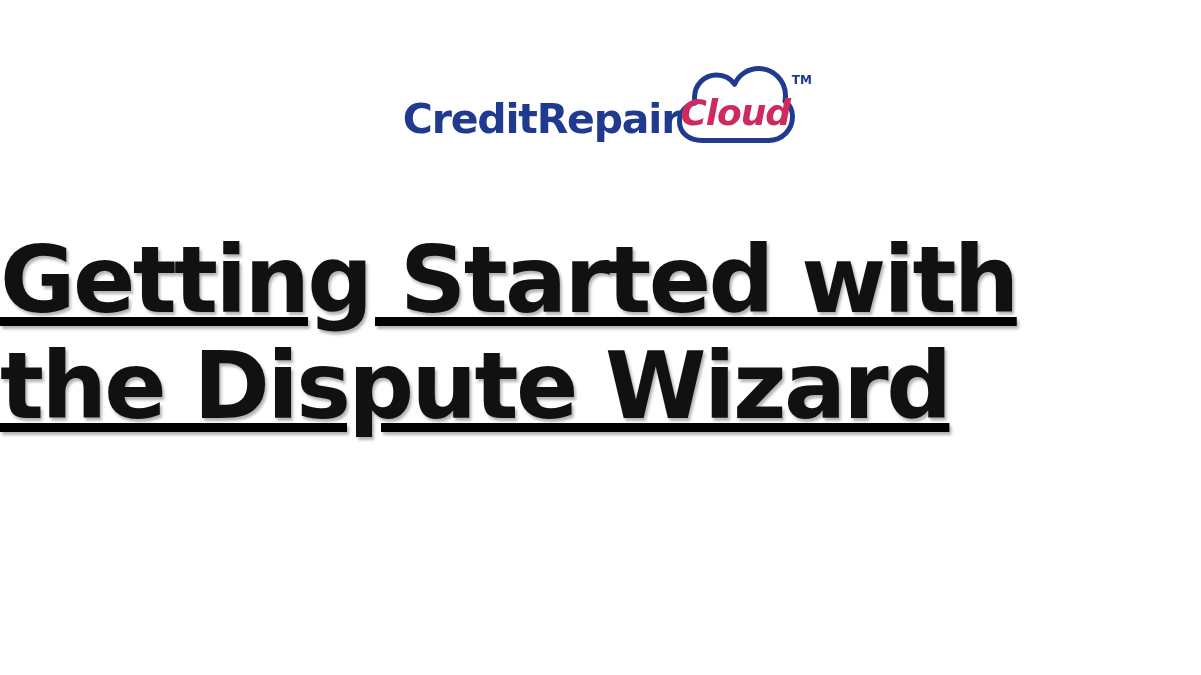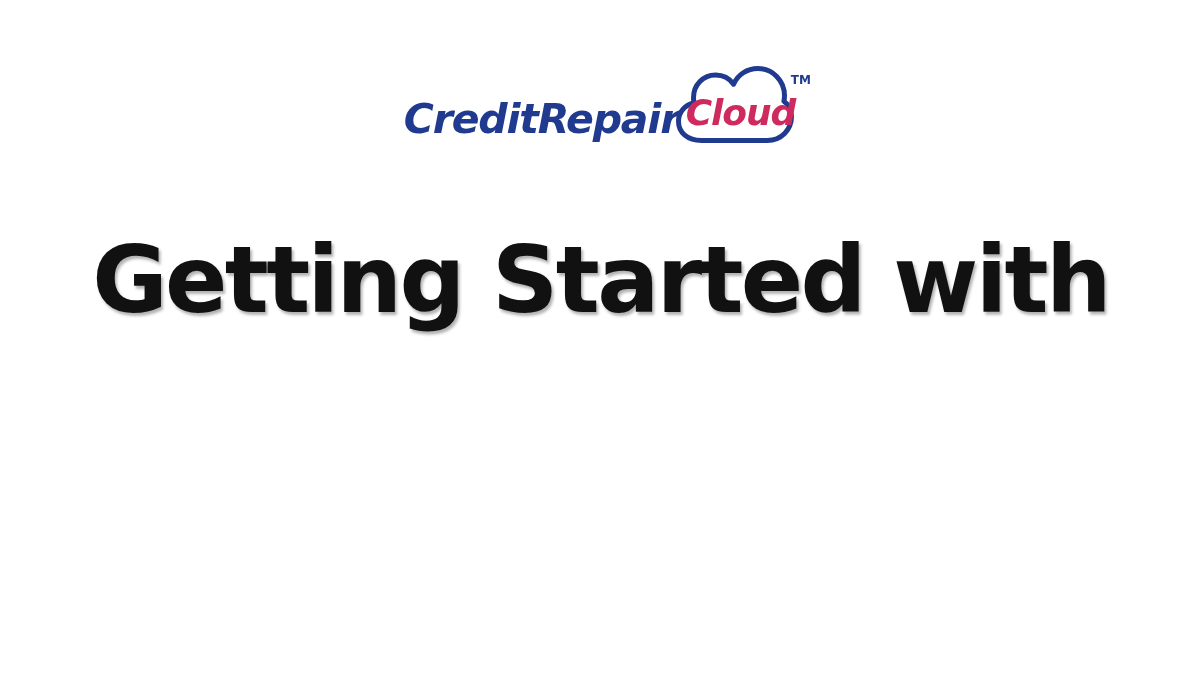--- a/index.html
+++ b/index.html
@@ -32,21 +32,20 @@
     right: 0;
     height: 86px;
     display: flex;
     align-items: center;
     justify-content: center;
   }
 
   .logo-wordmark {
     font-family: "DejaVu Sans", "Liberation Sans", sans-serif;
     font-weight: 700;
-    font-style: italic;
     font-size: 41px;
     letter-spacing: -1.2px;
     color: #203a8f;
     line-height: 1;
     position: relative;
     top: 14px;
     margin-right: -6px;
     white-space: nowrap;
   }
 
@@ -61,21 +60,21 @@
     inset: 0;
     width: 124px;
     height: 78px;
     display: block;
   }
   .logo-cloud-text {
     position: absolute;
     left: 0;
     right: 2px;
     top: 29px;
-    text-align: right;
+    text-align: center;
     font-family: "DejaVu Sans", "Liberation Sans", sans-serif;
     font-weight: 700;
     font-style: italic;
     font-size: 36px;
     letter-spacing: -1.1px;
     line-height: 1;
     color: #cf2a5e;
     white-space: nowrap;
   }
   .logo-tm {
@@ -89,21 +88,22 @@
     line-height: 1;
     letter-spacing: 0.2px;
   }
 
   
   .title-block {
     position: absolute;
     top: 228px;
     left: 0;
     right: 0;
-    text-align: center;
+    text-align: left;
+    text-decoration: underline;
   }
   .title-line {
     font-family: "DejaVu Sans", "Liberation Sans", sans-serif;
     font-weight: 700;
     font-size: 92px;
     line-height: 106px;
     letter-spacing: -2.6px;
     color: #111111;
     white-space: nowrap;
     text-shadow: 2px 3px 3px rgba(0, 0, 0, 0.30);
@@ -134,15 +134,16 @@
                  Z" fill="#ffffff" stroke="#203a8f" stroke-width="5" stroke-linejoin="round"></path>
       </svg>
       <span class="logo-cloud-text">Cloud</span>
       <span class="logo-tm">TM</span>
     </span>
 
   </div>
 
   <div class="title-block">
     <div class="title-line">Getting Started with</div>
+    <div class="title-line">the Dispute Wizard</div>
   </div>
 
 </div>
 
 </body></html>

